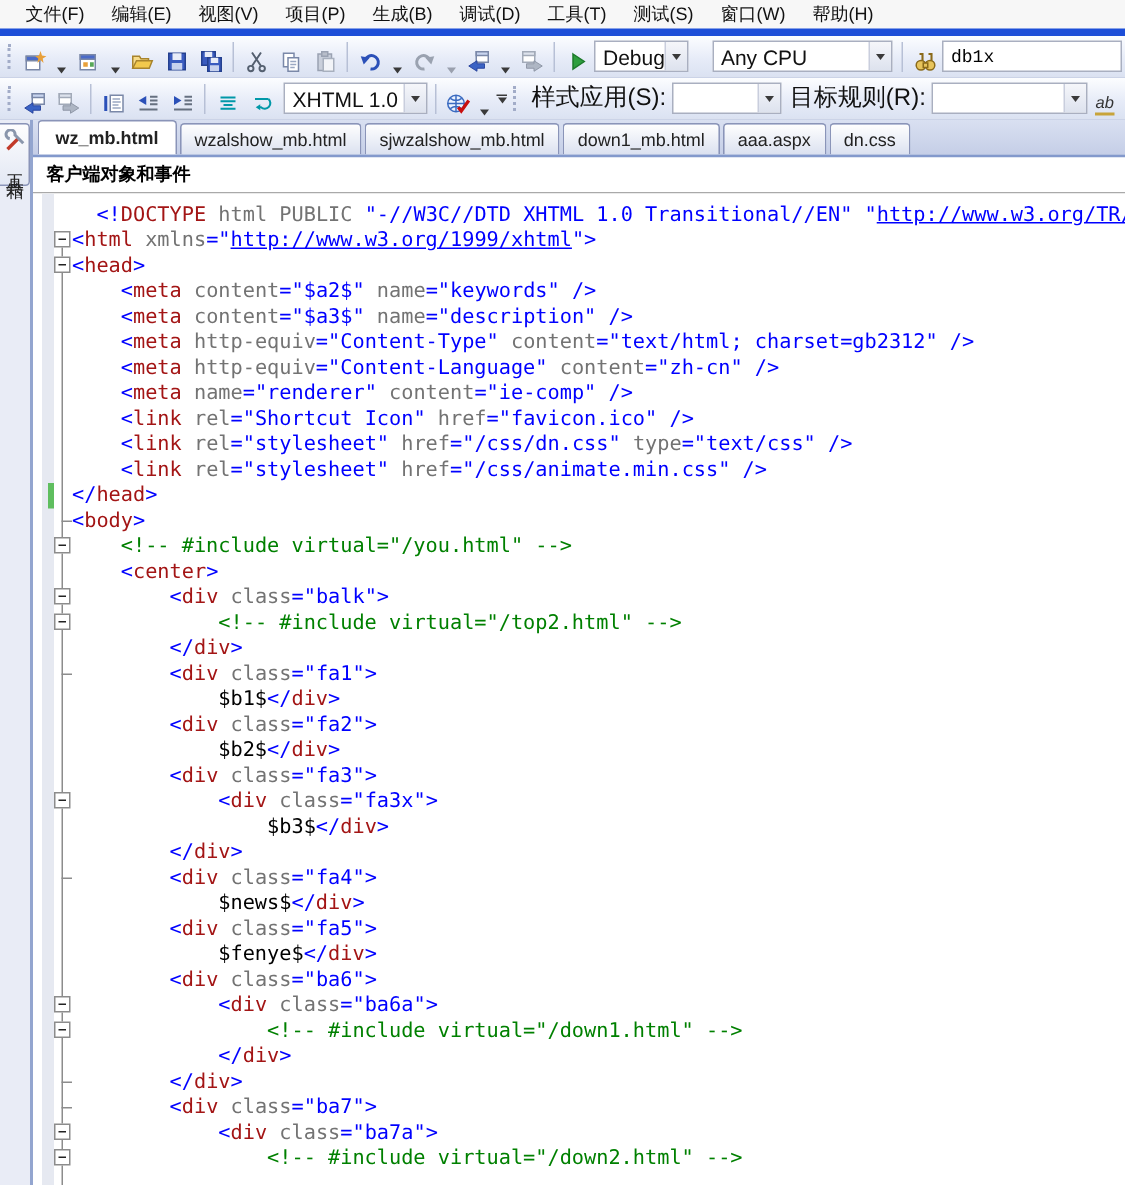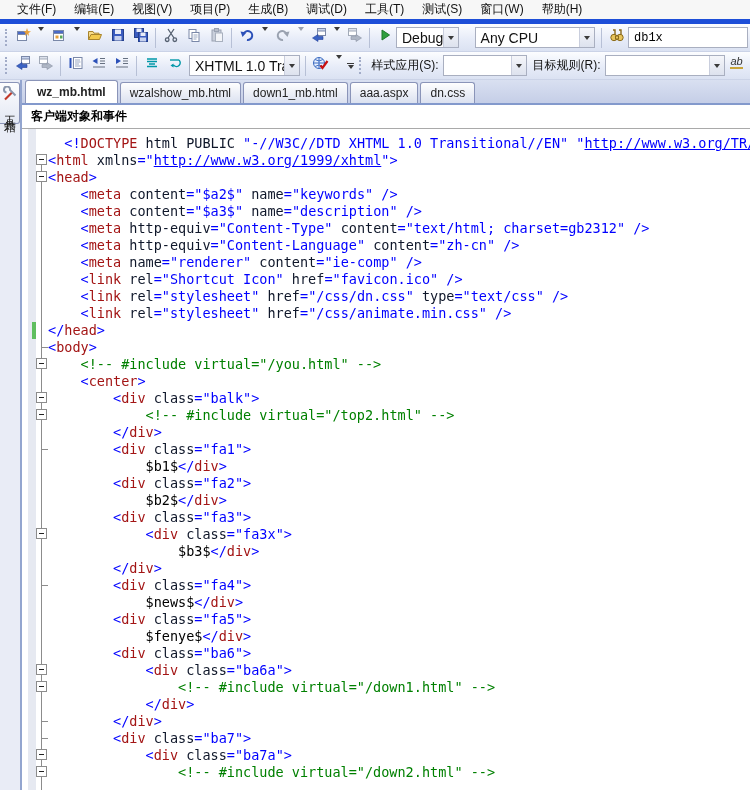--- a/index.html
+++ b/index.html
@@ -10,32 +10,32 @@
   
   .menubar{height:24px;flex:0 0 24px;display:flex;align-items:center;background:#F7F7F7;
     border-bottom:5px solid #1d4ed8;font-size:12px;padding-left:8px;color:#111}
   .menu-item{padding:4px 9px;white-space:nowrap}
 
   
   .toolbar{height:28px;flex:0 0 28px;display:flex;align-items:center;white-space:nowrap;
     background:linear-gradient(#FCFDFF,#E7ECF8 55%,#DBE2F2);
     border-bottom:1px solid #CBD3E7;padding:0 2px;overflow:hidden}
   .grip{align-self:stretch;margin:5px 4px 5px 3px;border-left:2px dotted #A2ACC8;width:2px}
-  .tbtn{min-width:23px;height:22px;display:inline-flex;align-items:flex-start;justify-content:center;border-radius:2px}
+  .tbtn{min-width:23px;height:22px;display:inline-flex;align-items:flex-end;justify-content:center;border-radius:2px}
   .tbtn.narrow{min-width:13px}
   .caret{width:0;height:0;border-left:3.5px solid transparent;border-right:3.5px solid transparent;border-top:4px solid #3A3A3A}
   .caret.dis{border-top-color:#9AA0AE}
   .sep{width:1px;height:20px;background:#B7C0D6;margin:0 3px;flex:0 0 1px}
   .combo{height:21px;background:#fff;border:1px solid #A9AFC0;display:inline-flex;align-items:center;font-size:14px;overflow:hidden}
   .combo .ctext{flex:1;padding:0 5px;overflow:hidden;white-space:nowrap;color:#111}
   .combo .cbtn{width:15px;height:100%;display:flex;align-items:center;justify-content:center;
     background:linear-gradient(#F5F6FA,#DDE2EE);border-left:1px solid #C9CEDD}
   .findbox{height:21px;width:120px;background:#fff;border:1px solid #A9AFC0;font-size:12px;padding:0 5px;
     font-family:Liberation Mono, monospace}
-  .tlabel{font-size:12px;color:#111;margin:0 4px 0 6px}
+  .tlabel{font-size:16px;color:#111;margin:0 4px 0 6px}
   .overflow-btn{width:12px;height:22px;display:inline-flex;flex-direction:column;align-items:center;justify-content:center;gap:1px}
   .overflow-btn .bar{width:7px;height:1px;background:#3A3A3A}
   .abtxt{font-size:11px;font-style:italic;color:#333;border-bottom:2px solid #C8A43A}
 
   
   .workspace{flex:1;display:flex;min-height:0}
   .left-strip{flex:0 0 20px;background:#E9ECF6;border-right:2px solid #93A5CF;
     display:flex;flex-direction:column;align-items:center;padding-top:2px}
   .toolbox-tab{width:20px;background:linear-gradient(#FDFDFE,#E3E8F4);border:1px solid #8A94B8;border-left:none;
     border-radius:0 3px 3px 0;padding:3px 0 8px;display:flex;flex-direction:column;align-items:center;gap:4px}
@@ -55,21 +55,21 @@
   .editor{flex:1;position:relative;background:#fff;overflow:hidden;
     font-family:"DejaVu Sans Mono","Liberation Mono",monospace;font-size:13.5px;line-height:17px}
   .col-sel{position:absolute;left:6px;top:0;bottom:0;width:8px;background:#E6E9F1}
   .outline-vline{position:absolute;left:19px;width:1px;background:#8C8C8C;top:29px;bottom:0}
   #code{position:absolute;left:26px;top:6px;right:0}
   .code-line{height:17px;white-space:pre}
   .fold-box{position:absolute;left:14px;width:11px;height:11px;background:#fff;border:1px solid #8C8C8C;z-index:3}
   .fold-box::after{content:"";position:absolute;left:2px;right:2px;top:4px;height:1px;background:#222}
   .tick{position:absolute;left:19px;width:7px;height:1px;background:#8C8C8C;z-index:2}
   .chg{position:absolute;left:10px;width:4px;height:17px;background:#5FBE5F;z-index:1}
-  .s-k{color:#000}.s-b{color:#0000FF}.s-m{color:#A31515}.s-r{color:#0f172a}
+  .s-k{color:#000}.s-b{color:#0000FF}.s-m{color:#A31515}.s-r{color:#737373}
   .s-g{color:#008000}.s-u{color:#0000FF;text-decoration:underline}
 </style>
 </head>
 <body>
 
 <div class="app">
 
   <div class="menubar" id="menubar">
       <div class="menu-item">文件(F)</div>
       <div class="menu-item">编辑(E)</div>
@@ -313,20 +313,21 @@
             <path d="M3 13.5 L10.5 6" stroke="#C23A2A" stroke-width="2.2"></path>
             <path d="M4.5 6.5 A3 3 0 1 1 8 4 L13.5 9.5" stroke="#8A96AC" stroke-width="2" fill="none"></path>
           </svg>
         <span class="vtext">工具箱</span>
       </div>
     </div>
     <div class="main">
       <div class="tabstrip" id="tabstrip">
           <div class="tab active">wz_mb.html</div>
           <div class="tab">wzalshow_mb.html</div>
+          <div class="tab">sjwzalshow_mb.html</div>
           <div class="tab">down1_mb.html</div>
           <div class="tab">aaa.aspx</div>
           <div class="tab">dn.css</div>
         </div>
       <div class="navbar">
         <span>客户端对象和事件</span>
       </div>
       <div class="editor" id="editor">
         <div class="col-sel"></div>
         <div class="outline-vline"></div>

